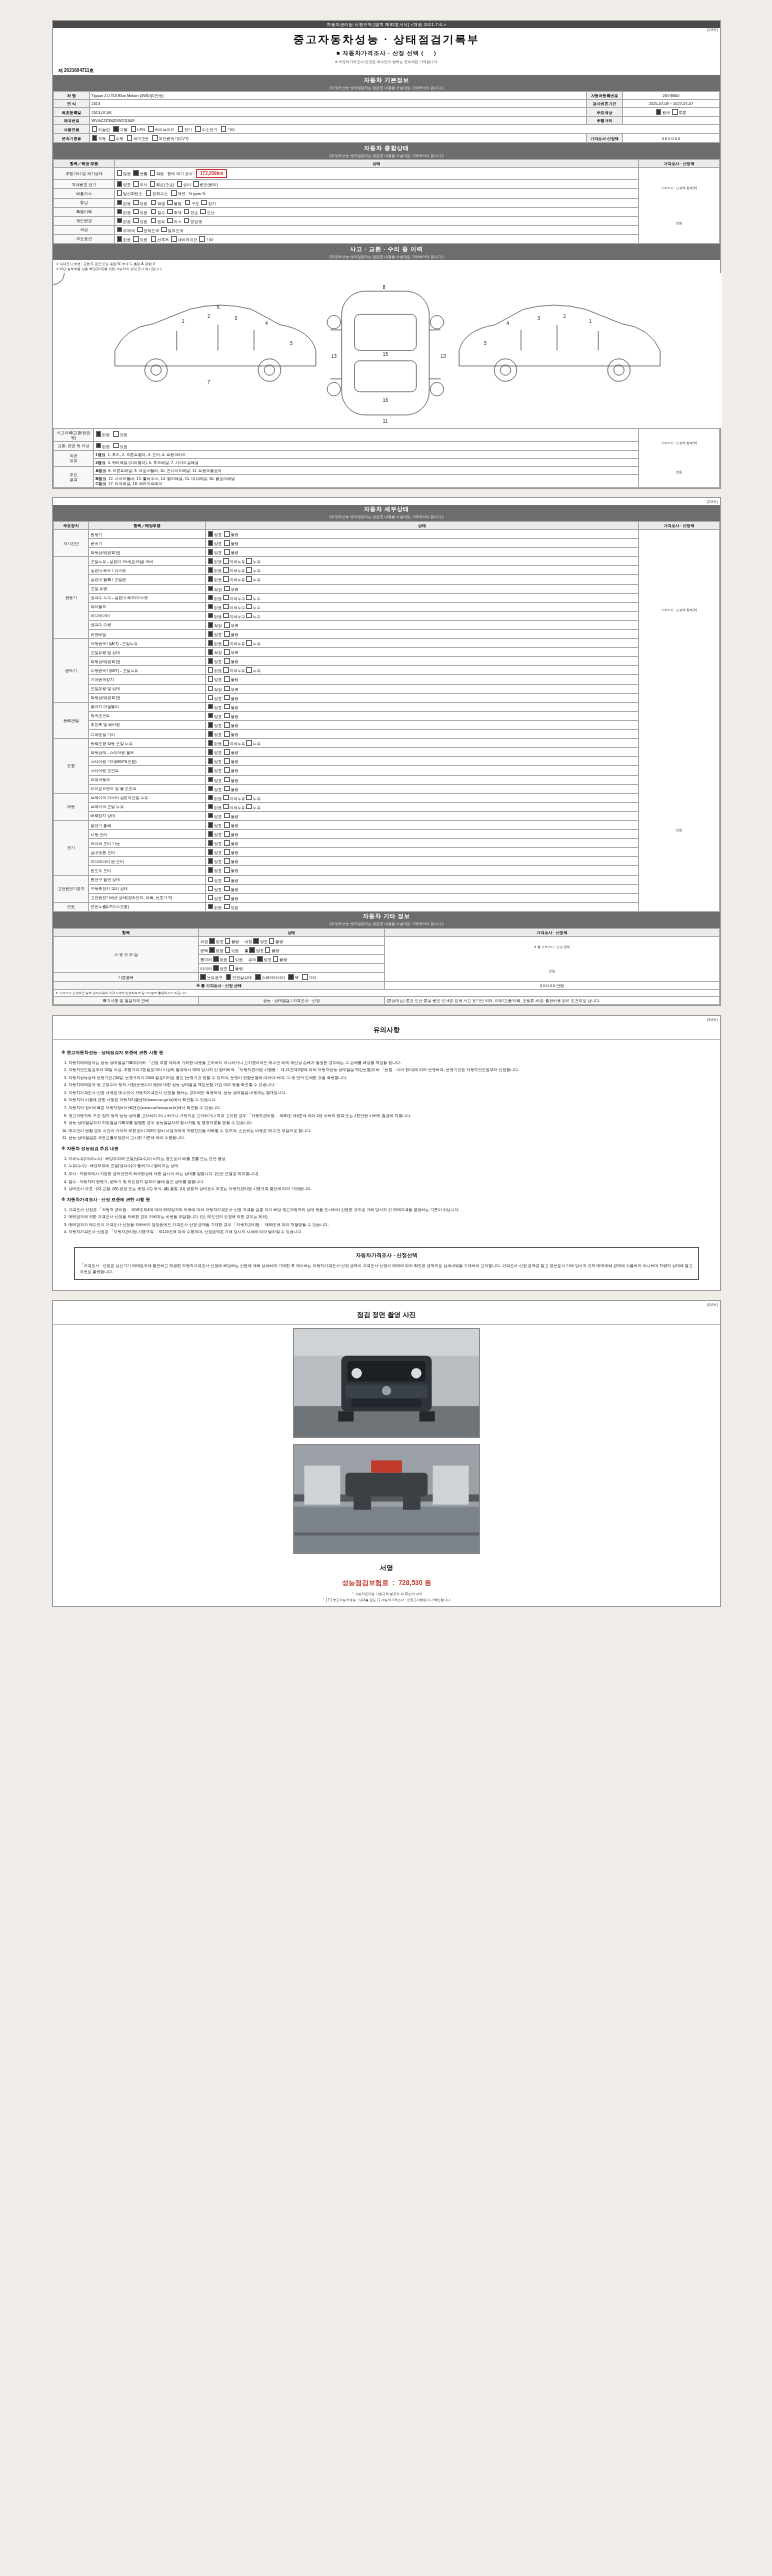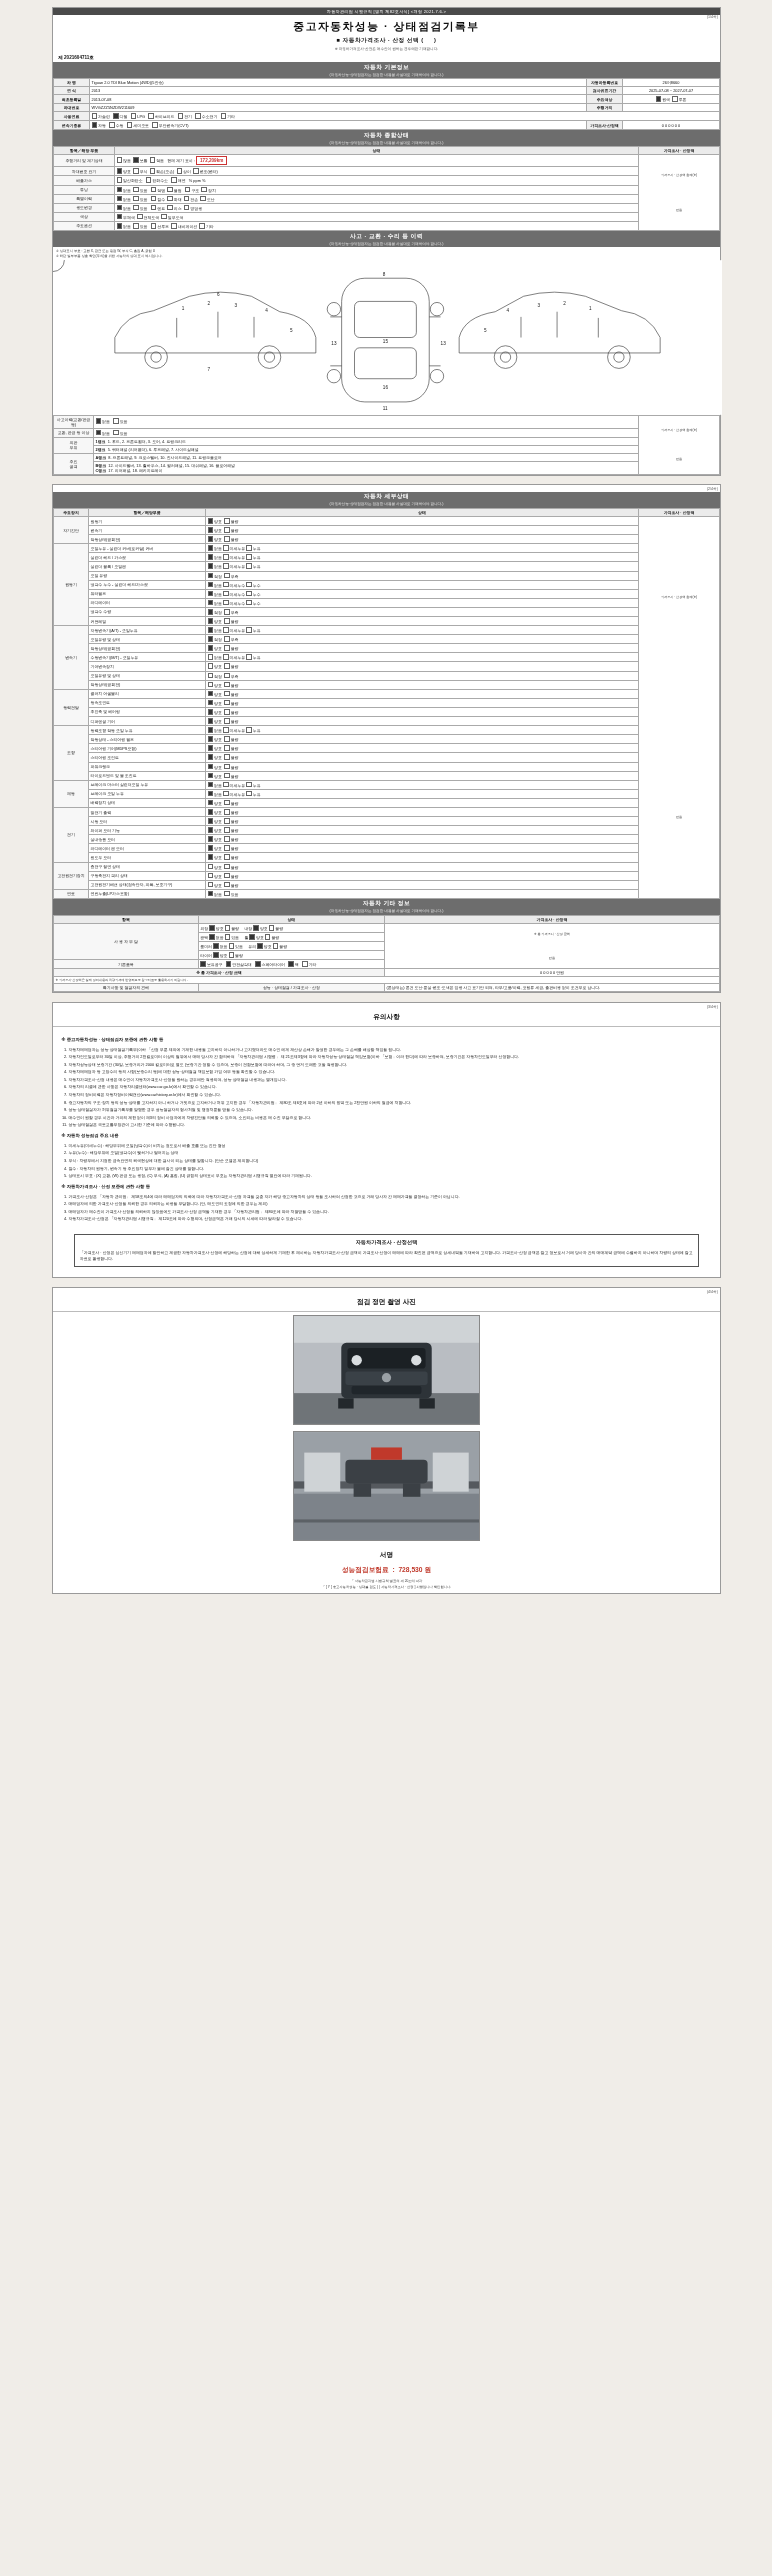--- a/index.html
+++ b/index.html
@@ -1,19 +1,19 @@
 <!DOCTYPE html>
 <html lang="ko" style="font-size:8.2px"><head>
 <meta charset="utf-8">
 <style>
   html,body{margin:0;padding:0;background:#f0ede8;}
   body{font-family:"Liberation Sans","DejaVu Sans",sans-serif;color:#111;}
   .page{width:773px;margin:0 auto;background:#f0ede8;padding:0 0 10.3px 0;}
   .sheet{background:#fff;border:0.5px solid #9a9a9a;margin:8.2px 52px;position:relative;}
-  .sheet-top{margin-top:7px;}
+  .sheet-top{margin-top:20px;}
   .hdrbar{background:#4a4a4a;color:#fff;font-size:4.1px;text-align:center;padding:1px 0;letter-spacing:0.3px;}
   .corner{position:absolute;right:2.1px;font-size:3.6px;color:#555;}
   .title-wrap{text-align:center;padding:5.2px 0 2.1px 0;}
   .doc-title{font-size:10.8px;font-weight:bold;letter-spacing:1.5px;}
   .doc-sub{font-size:5.7px;font-weight:bold;margin-top:3.1px;letter-spacing:0.5px;}
   .doc-sub2{font-size:3.6px;color:#444;margin-top:1.5px;}
   .docno{font-size:4.6px;font-weight:bold;padding:2.1px 0 2.1px 5.2px;}
   .band{background:#6d6d6d;color:#fff;text-align:center;font-size:5.7px;font-weight:bold;padding:1.5px 0;letter-spacing:0.5px;}
   .band-sub{font-size:3.6px;font-weight:normal;color:#e8e8e8;margin-top:1px;letter-spacing:0;}
   table{border-collapse:collapse;width:100%;font-size:3.9px;}

